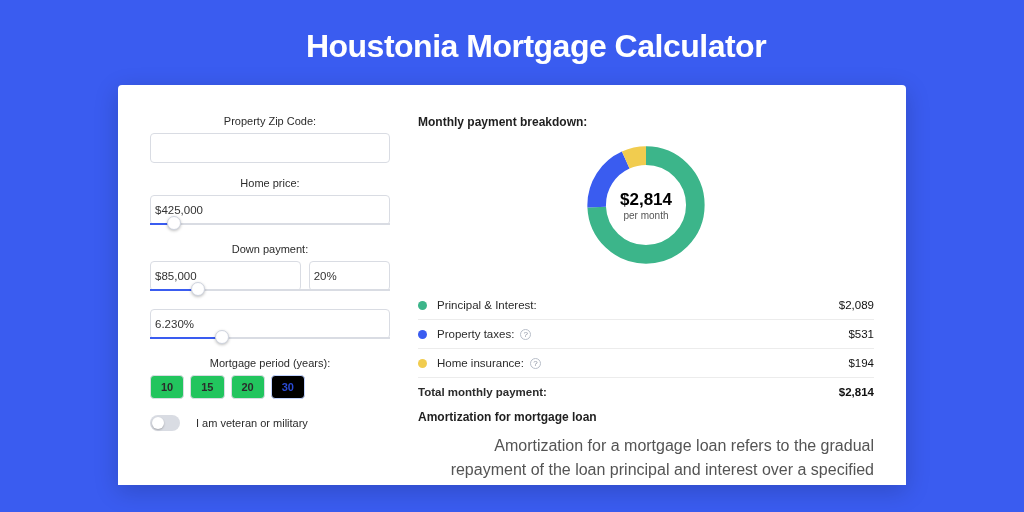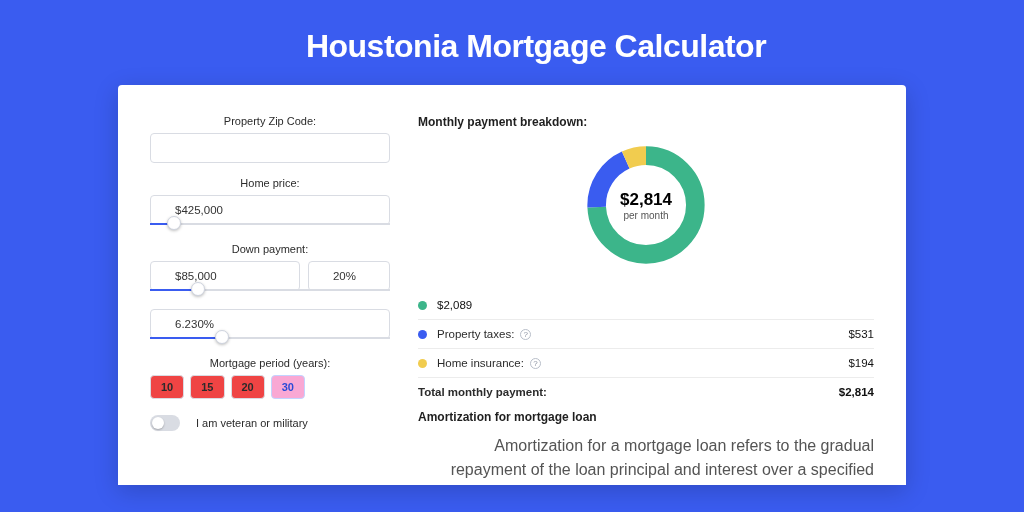--- a/index.html
+++ b/index.html
@@ -40,21 +40,21 @@
     color: #2b2b2b;
     display: block;
     margin-bottom: 6px;
     text-align: center;
   }
   .inp {
     width: 100%;
     height: 30px;
     border: 1px solid #d9dce3;
     border-radius: 4px;
-    padding: 0 24px;
+    padding: 0 4px;
     font-size: 11.5px;
     color: #333;
   }
   .row2 { display:flex; gap:8px;border-radius:11px; }
   .row2 .inp:first-child { width: 65%; }
   .row2 .inp:last-child  { width: 35%; }
 
   .slider-wrap { position: relative; height: 6px; margin-top:-2px; }
   .track {
     height: 2px;
@@ -73,24 +73,24 @@
   }
 
   .seg { display:flex; gap:6px; }
   .seg-btn {
     border:1px solid #d9dce3;
     border-radius:4px;
     padding: 5px 10px;
     font-size: 11px;
     font-weight:600;
     color:#2b2b2b;
-    background:#ef4444;
+    background:#22c55e;
     cursor:pointer;
   }
-  .seg-btn.active { background:#f9a8d4; border-color:#c2d3ff; color:#2b4bd6; }
+  .seg-btn.active { background:#000000; border-color:#c2d3ff; color:#2b4bd6; }
 
   .toggle-row { display:flex; align-items:center; gap:16px; margin-top:16px; }
   .toggle {
     width:30px; height:16px; border-radius:10px;
     background:#d9dce3; position:relative;
   }
   .toggle::after{
     content:""; width:12px; height:12px; border-radius:50%;
     background:#fff; position:absolute; top:2px; left:2px;
     box-shadow:0 1px 2px rgba(0,0,0,.25);
@@ -216,20 +216,21 @@
         <div class="donut-center">
           <div class="donut-amount">$2,814</div>
           <div class="donut-sub">per month</div>
         </div>
       </div>
     </div>
 
     <div class="legend" id="legend">
         <div class="legend-row">
           <span class="dot g"></span>
+          <span class="legend-label">Principal &amp; Interest:</span>
           <span class="legend-val">$2,089</span>
         </div>
         <div class="legend-row">
           <span class="dot b"></span>
           <span class="legend-label">Property taxes:<span class="help-ic">?</span></span>
           <span class="legend-val">$531</span>
         </div>
         <div class="legend-row">
           <span class="dot y"></span>
           <span class="legend-label">Home insurance:<span class="help-ic">?</span></span>

